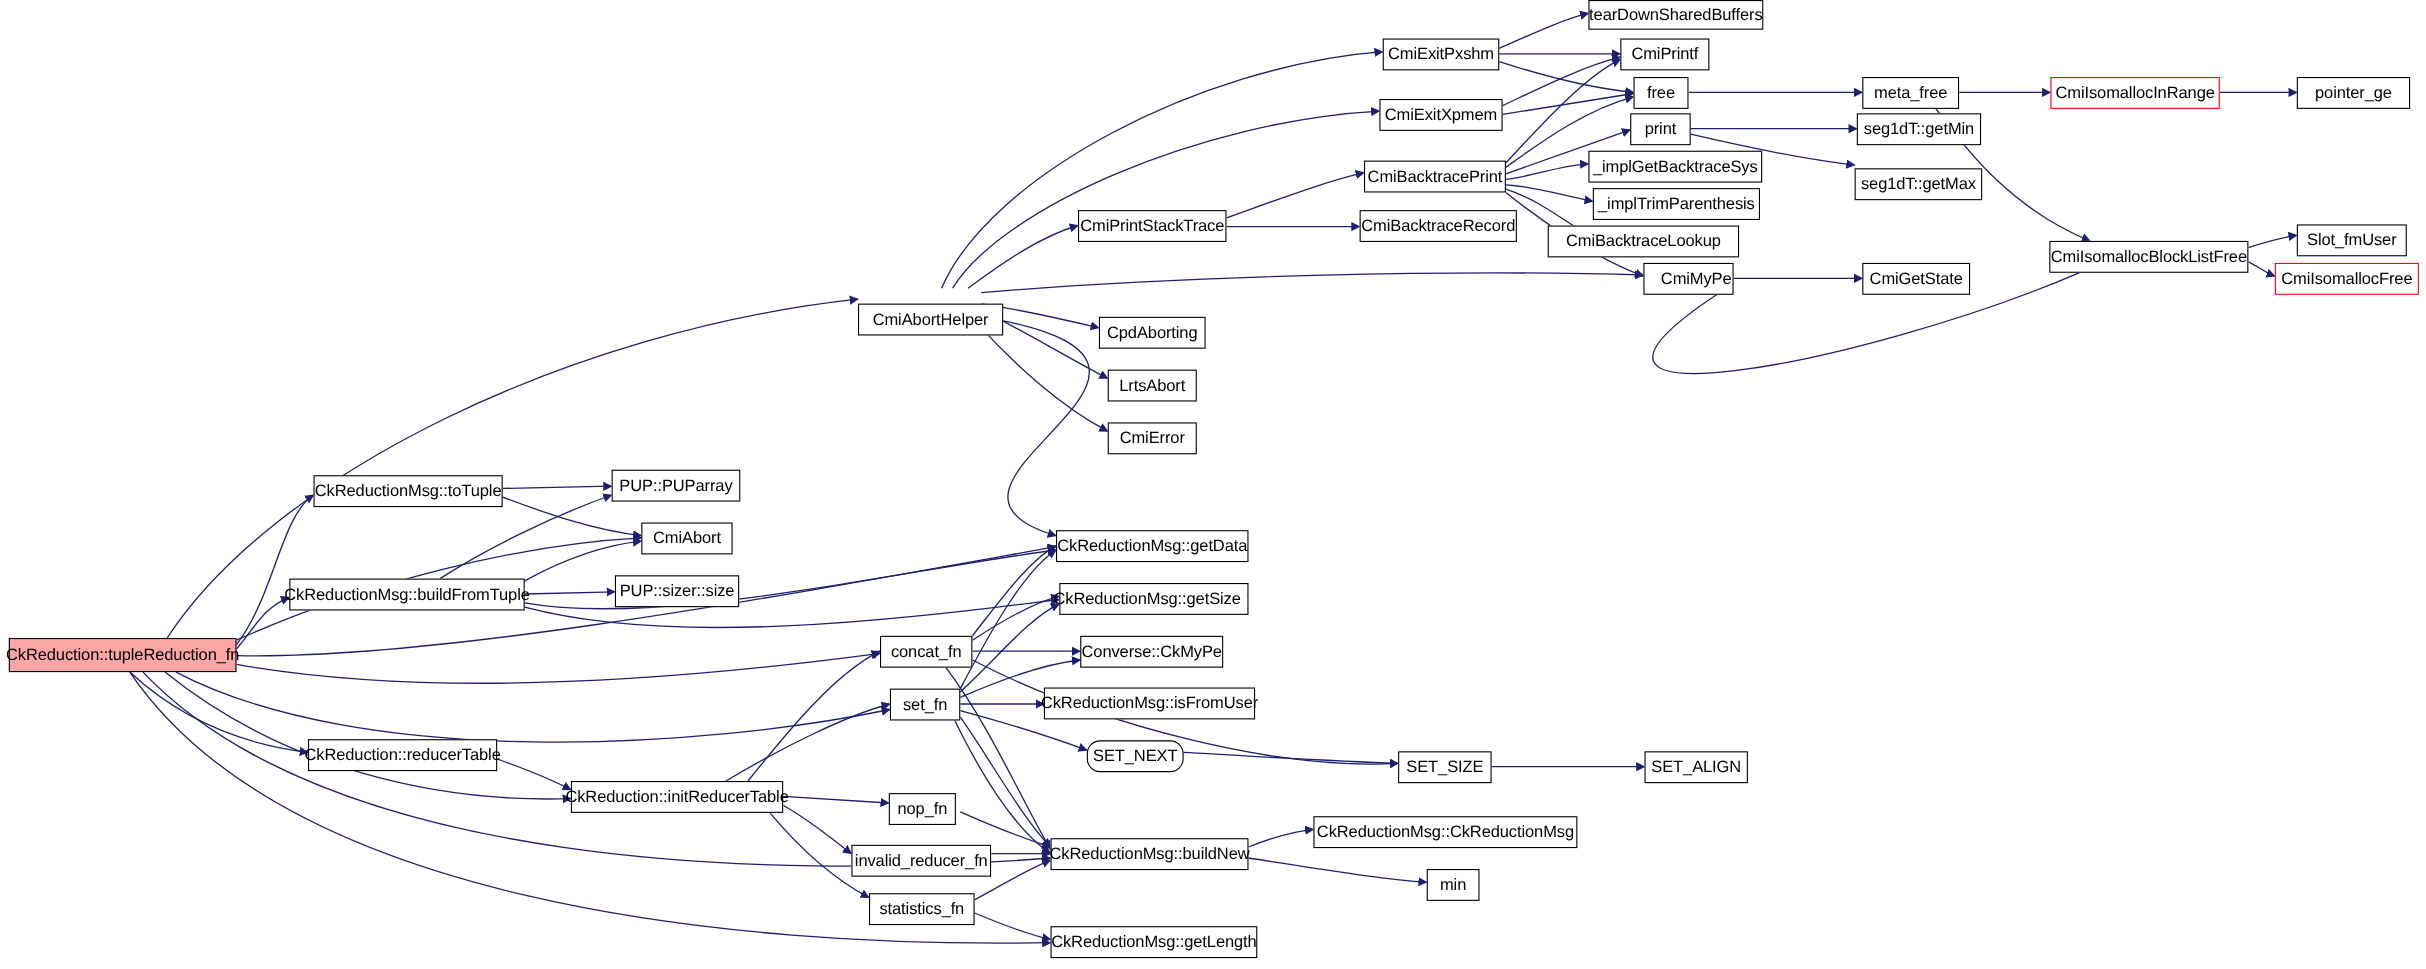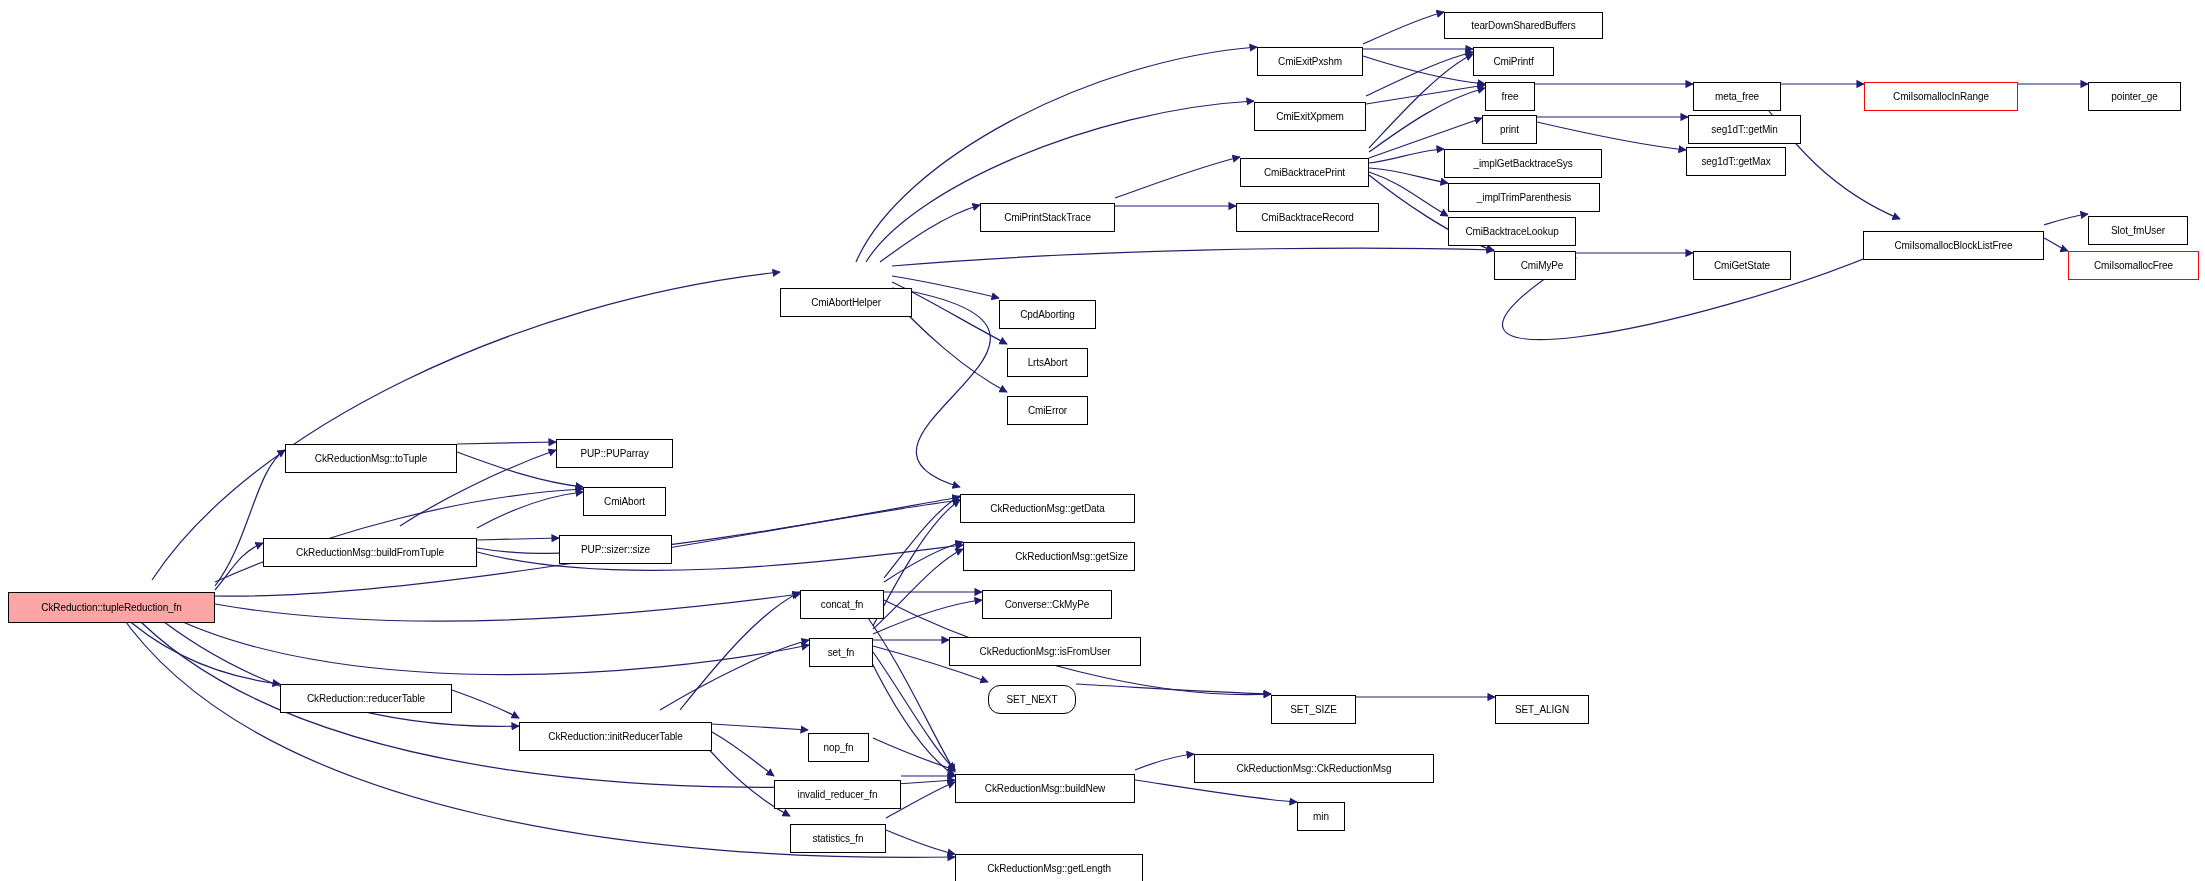--- a/index.html
+++ b/index.html
@@ -17,30 +17,29 @@
     left:0; top:0;
     width:2205px; height:881px;
     pointer-events:none;
   }
   .node{
     position:absolute;
     box-sizing:border-box;
     background:#ffffff;
     border:1px solid #000000;
     color:#000000;
-    font-size:10px;
+    font-size:15px;
     line-height:1;
     display:flex;
     align-items:center;
     justify-content:center;
     white-space:nowrap;
     letter-spacing:-0.1px;
     z-index:2;
     padding:0 6px;
-    margin-top:12px;
   }
   .node.root{
     background:#fca5a5;
     border:1px solid #000000;
   }
   .node.red{
     border:1px solid #ff0000;
   }
 </style>
 </head>
@@ -197,42 +196,42 @@
       </div>
       <div class="node" style="left: 1482px; top: 103px; width: 55px; height: 29px;">
         <span>print</span>
       </div>
       <div class="node" style="left: 1444px; top: 137px; width: 158px; height: 29px;">
         <span>_implGetBacktraceSys</span>
       </div>
       <div class="node" style="left: 1448px; top: 171px; width: 152px; height: 29px;">
         <span>_implTrimParenthesis</span>
       </div>
-      <div class="node" style="left: 1448px; top: 205px; width: 128px; height: 29px;">
+      <div class="node" style="left: 1407px; top: 205px; width: 174px; height: 29px;">
         <span>CmiBacktraceLookup</span>
       </div>
       <div class="node" style="left: 1494px; top: 239px; width: 82px; height: 29px; padding-left: 20px;">
         <span>CmiMyPe</span>
       </div>
       <div class="node" style="left: 1693px; top: 239px; width: 98px; height: 29px;">
         <span>CmiGetState</span>
       </div>
       <div class="node" style="left: 1693px; top: 70px; width: 88px; height: 29px;">
         <span>meta_free</span>
       </div>
       <div class="node" style="left: 1688px; top: 103px; width: 113px; height: 29px;">
         <span>seg1dT::getMin</span>
       </div>
-      <div class="node" style="left: 1686px; top: 135px; width: 100px; height: 29px;">
+      <div class="node" style="left: 1686px; top: 153px; width: 116px; height: 29px;">
         <span>seg1dT::getMax</span>
       </div>
       <div class="node red" style="left: 1864px; top: 70px; width: 154px; height: 29px;">
         <span>CmiIsomallocInRange</span>
       </div>
-      <div class="node" style="left: 2088px; top: 70px; width: 93px; height: 29px;">
+      <div class="node" style="left: 2088px; top: 70px; width: 103px; height: 29px;">
         <span>pointer_ge</span>
       </div>
       <div class="node" style="left: 1863px; top: 219px; width: 181px; height: 29px;">
         <span>CmiIsomallocBlockListFree</span>
       </div>
       <div class="node" style="left: 2088px; top: 204px; width: 100px; height: 29px;">
         <span>Slot_fmUser</span>
       </div>
       <div class="node red" style="left: 2068px; top: 239px; width: 131px; height: 29px;">
         <span>CmiIsomallocFree</span>

